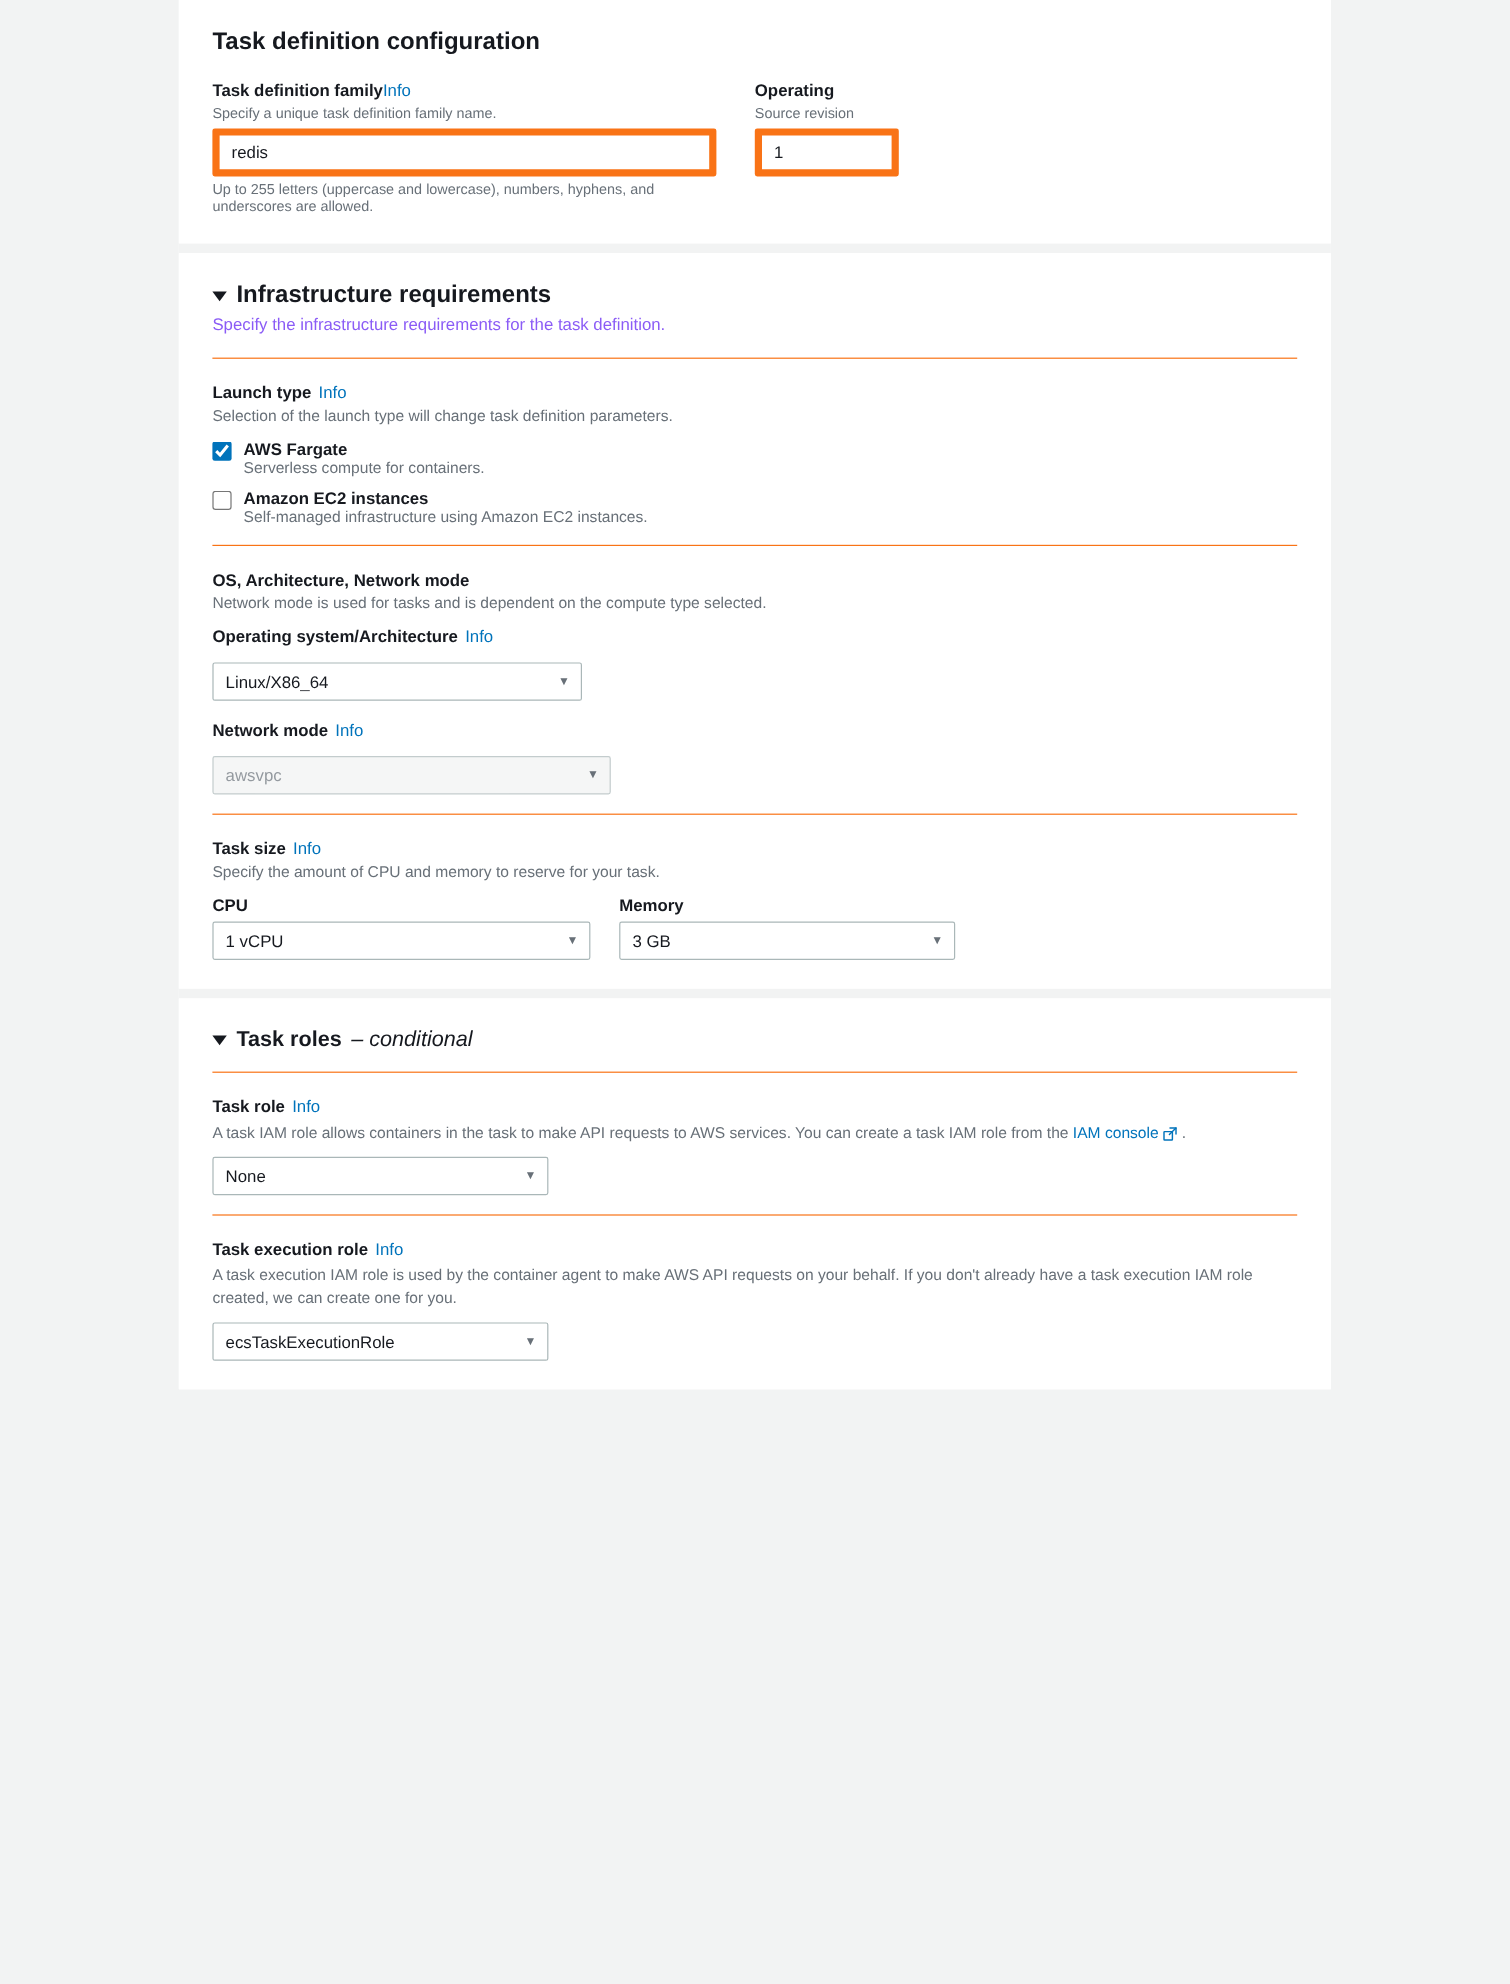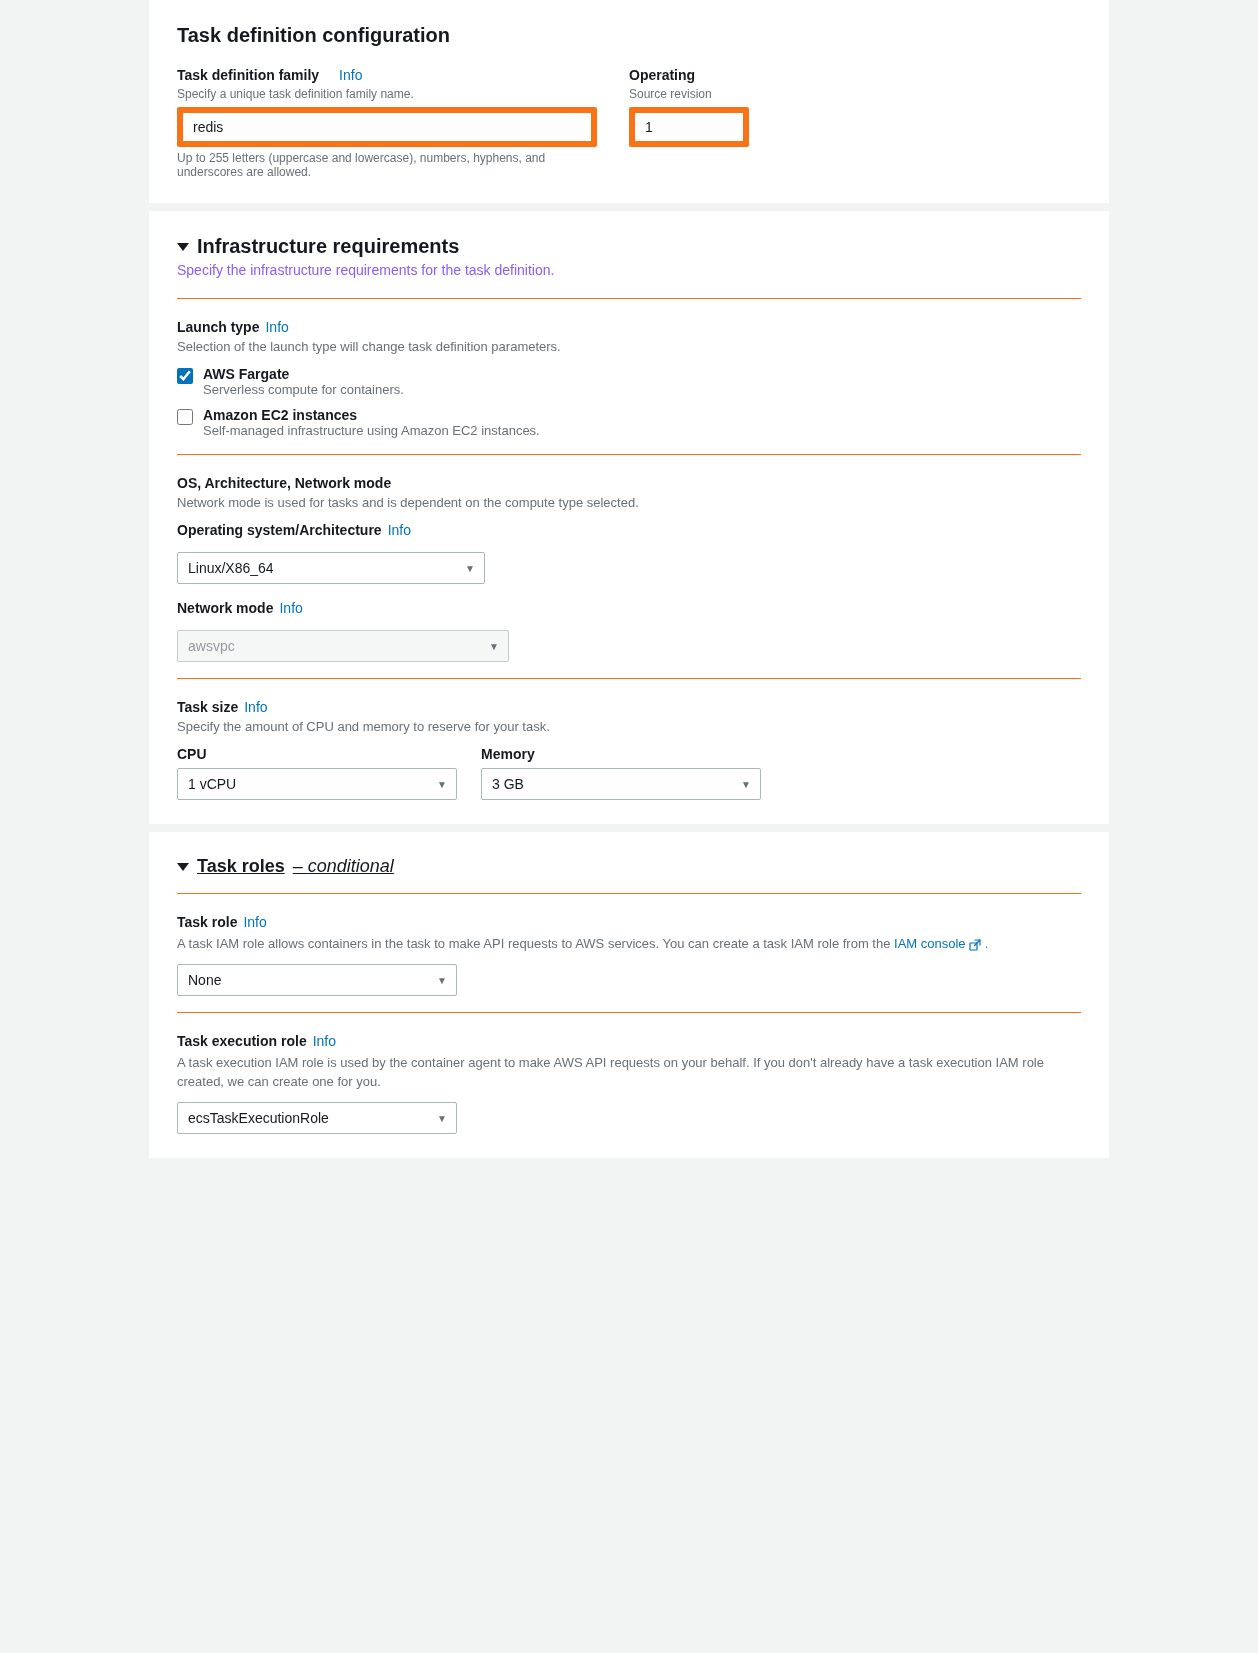--- a/index.html
+++ b/index.html
@@ -41,21 +41,21 @@
     .field-col.wide {
       flex: 1;
       max-width: 420px;
     }
     .field-label {
       font-size: 14px;
       font-weight: 700;
       color: #16191f;
       display: flex;
       align-items: center;
-      gap: 20px;
+      gap: 0;
       margin-bottom: 4px;
     }
     .info-link {
       color: #0073bb;
       font-size: 14px;
       font-weight: 400;
       cursor: pointer;
       text-decoration: none;
     }
     .field-hint {
@@ -194,29 +194,28 @@
     }
     .cpu-memory-col {
       display: flex;
       flex-direction: column;
     }
     .cpu-memory-col-label {
       font-size: 14px;
       font-weight: 700;
       margin-bottom: 6px;
     }
-    .cpu-select { width: 280px; }
+    .cpu-select { width: 315px; }
     .memory-select { width: 280px; }
     
     .task-roles-header {
       display: flex;
       align-items: center;
       gap: 8px;
       margin-bottom: 4px;
-      text-decoration: underline;
     }
     .task-roles-title {
       font-size: 18px;
       font-weight: 700;
     }
     .task-roles-subtitle {
       font-style: italic;
       font-weight: 400;
       font-size: 18px;
     }

